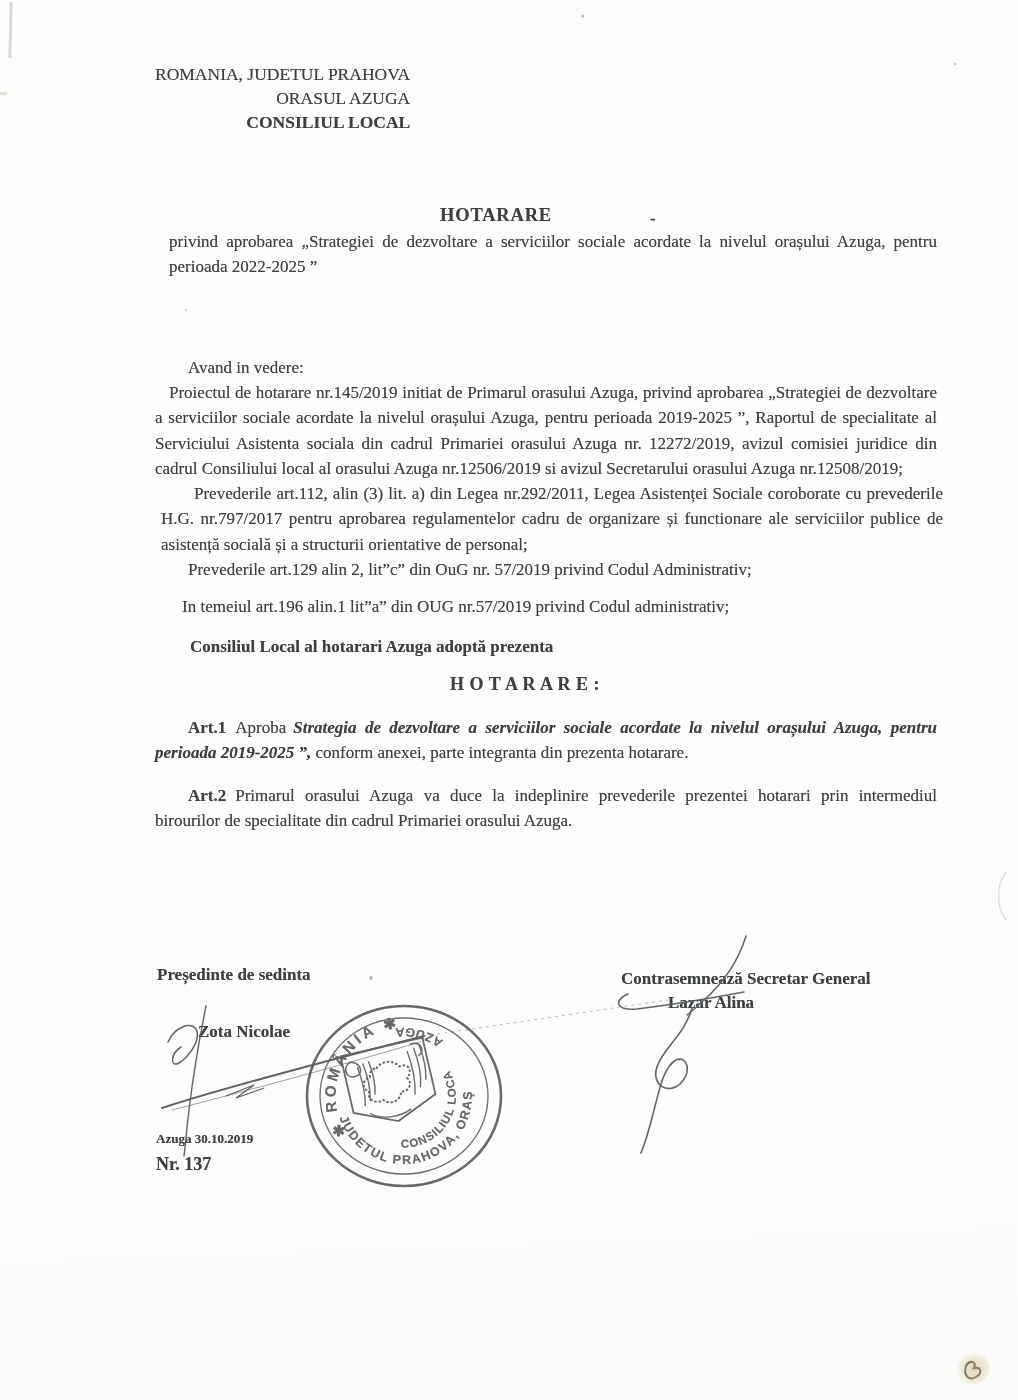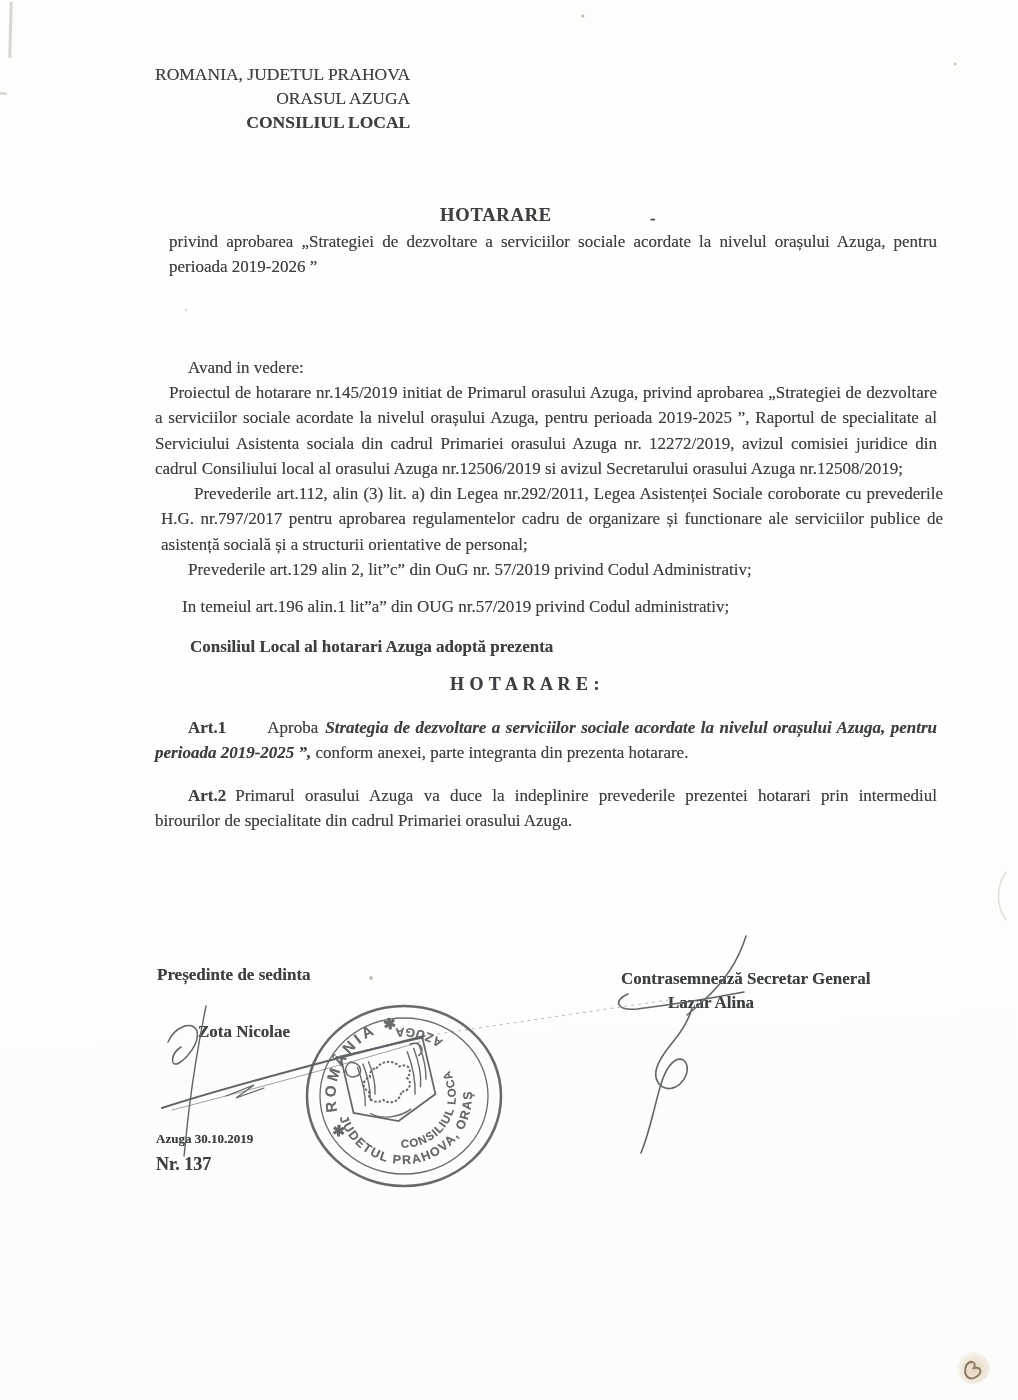--- a/index.html
+++ b/index.html
@@ -24,21 +24,21 @@
   .avand{top:355px;left:155px;width:782px;text-indent:33px;}
   .p1{top:380px;left:155px;width:782px;text-indent:14px;}
   .p2{top:481px;left:161px;width:782px;text-indent:33px;}
   .p3{top:557px;left:155px;width:782px;text-indent:33px;}
   .p4{top:594px;left:155px;width:782px;text-indent:27px;}
   .adoption{top:634px;left:155px;width:782px;text-indent:35px;font-weight:bold;}
   .heading2{top:672px;left:155px;width:740px;text-align:center;font-weight:bold;font-size:18px;letter-spacing:.5px;}
   .art1{top:715px;left:155px;width:782px;text-indent:33px;}
   .art2{top:783px;left:155px;width:782px;text-indent:33px;}
   .art-label{margin-right:9px;margin-top:40px;}
-  .art-lead{margin-right:7px;margin-left:32px;}
+  .art-lead{margin-right:7px;}
   .sig-left-role{top:962px;left:157px;font-weight:bold;}
   .sig-left-name{top:986px;left:198px;font-weight:bold;margin-top:33px;}
   .sig-right-role{top:966px;left:621px;font-weight:bold;}
   .sig-right-name{top:990px;left:668px;font-weight:bold;}
   .date{top:1126px;left:156px;font-weight:bold;font-size:13px;}
   .nr{top:1152px;left:156px;font-weight:bold;font-size:18px;}
   .overlay{position:absolute;left:0;top:0;pointer-events:none;}
   .stamp{position:absolute;left:294px;top:1000px;pointer-events:none;opacity:.88;}
   .stamp text{font-family:"Liberation Sans",sans-serif;font-weight:bold;fill:#53565a;}
   
@@ -53,21 +53,21 @@
 <div id="page">
 
   <div class="blk doc-header">
     <div>ROMANIA, JUDETUL PRAHOVA</div>
     <div>ORASUL  AZUGA</div>
     <div class="b">CONSILIUL LOCAL</div>
   </div>
 
   <div class="blk title">HOTARARE</div>
   <div class="blk title-dash">-</div>
-  <div class="blk subtitle just">privind aprobarea „Strategiei de dezvoltare a serviciilor sociale  acordate la nivelul orașului Azuga, pentru perioada 2019-2026 ”</div>
+  <div class="blk subtitle just">privind aprobarea „Strategiei de dezvoltare a serviciilor sociale  acordate la nivelul orașului Azuga, pentru perioada 2022-2025 ”</div>
 
   <div class="blk avand">Avand in vedere:</div>
   <div class="blk p1 just">Proiectul de hotarare nr.145/2019 initiat de Primarul orasului Azuga,  privind aprobarea „Strategiei de dezvoltare a serviciilor sociale  acordate la nivelul orașului Azuga, pentru perioada 2019-2025 ”, Raportul de specialitate al Serviciului Asistenta sociala din cadrul Primariei orasului Azuga nr. 12272/2019, avizul comisiei juridice  din cadrul Consiliului local al orasului Azuga nr.12506/2019 si avizul  Secretarului orasului Azuga nr.12508/2019;</div>
   <div class="blk p2 just">Prevederile art.112, alin (3) lit. a) din Legea nr.292/2011, Legea Asistenței Sociale coroborate cu prevederile H.G. nr.797/2017 pentru aprobarea regulamentelor cadru de organizare și functionare ale serviciilor publice de asistență socială și a structurii orientative de personal;</div>
   <div class="blk p3">Prevederile art.129 alin 2, lit”c” din OuG nr. 57/2019 privind Codul Administrativ;</div>
   <div class="blk p4">In temeiul art.196 alin.1 lit”a” din OUG nr.57/2019 privind Codul administrativ;</div>
 
   <div class="blk adoption">Consiliul Local al hotarari Azuga adoptă prezenta</div>
   <div class="blk heading2 pre">H O T A R A R E :</div>
 

